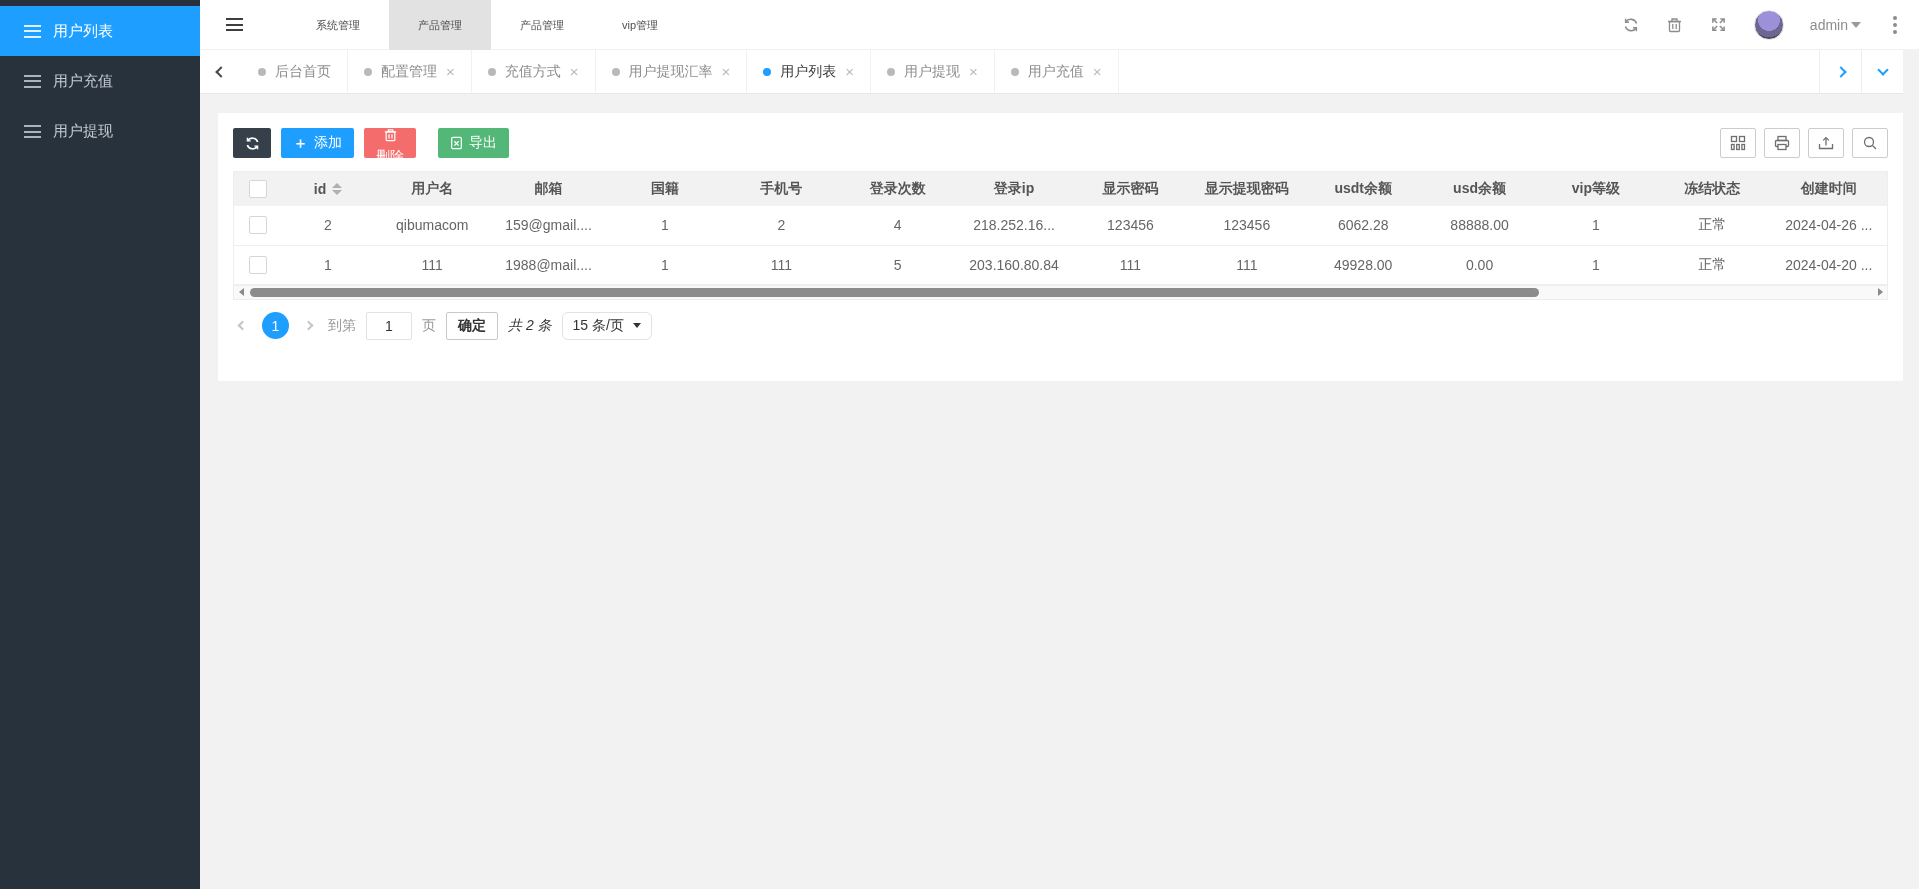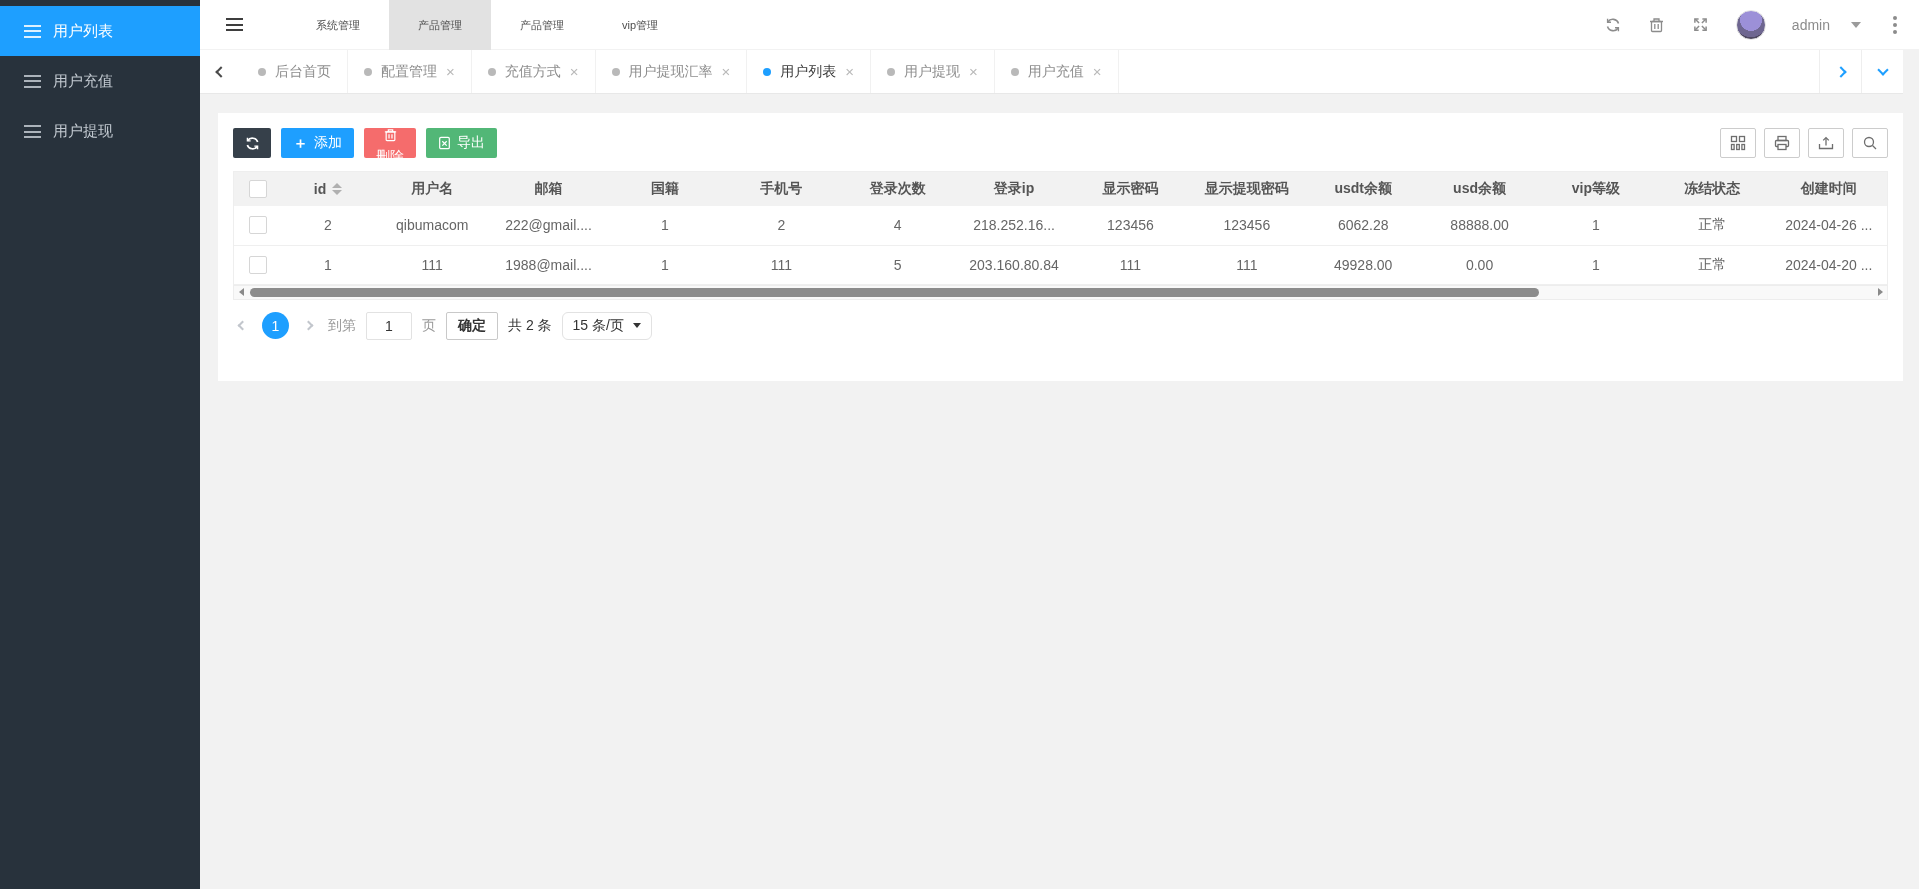--- a/index.html
+++ b/index.html
@@ -24,21 +24,21 @@
   .hamburger-icon { width:17px; height:13px;
     background:repeating-linear-gradient(180deg,#3E3E3E 0 2px,transparent 2px 5.5px); }
   .nav { display:flex; height:50px; margin-left:18px; }
   .nav-item { padding:0 29px; line-height:50px; font-size:11px; color:#4E4E4E; cursor:pointer; }
   .nav-item.active { background:#E2E2E2; }
   .header-right { margin-left:auto; display:flex; align-items:center; gap:26px; padding-right:16px; }
   .hicon { width:18px; height:18px; color:#8C8C8C; cursor:pointer; display:flex; align-items:center; justify-content:center; }
   .avatar { width:30px; height:30px; border-radius:50%;
     background:radial-gradient(circle at 50% 32%,#9C90D8 0 46%,#6E6690 47% 72%,#4E4860 73%);
     border:1px solid #E5E5E5; cursor:pointer; }
-  .username { font-size:14px; color:#8C8C8C; display:flex; align-items:center; gap:21px; cursor:pointer; }
+  .username { font-size:14px; color:#8C8C8C; display:flex; align-items:center; gap:3px; cursor:pointer; }
   .caret-down { width:0; height:0; border-left:5px solid transparent; border-right:5px solid transparent;
     border-top:6px solid #9B9B9B; display:inline-block; }
   .dots-icon { width:4px; height:4px; border-radius:50%; background:#8C8C8C;
     box-shadow:0 -7px 0 #8C8C8C, 0 7px 0 #8C8C8C; margin:0 6px; }
 
   
   .tabbar { position:absolute; left:200px; top:50px; right:16px; height:44px; background:#FFFFFF;
     border-bottom:1px solid #E8E8E8; display:flex; align-items:stretch; }
   .tab-nav-btn { width:42px; display:flex; align-items:center; justify-content:center; cursor:pointer; color:#4A4A4A; }
   .tab-nav-btn.right { border-left:1px solid #EEEEEE; color:#1E9FFF; }
@@ -59,21 +59,21 @@
   .content { position:absolute; left:200px; top:94px; right:0; bottom:0; background:#F2F2F2; }
   .card { margin:19px 16px 0 18px; background:#FFFFFF; height:268px; padding:15px; }
 
   .toolbar { display:flex; align-items:center; }
   .btn { height:30px; border:none; border-radius:2px; color:#FFFFFF; font-size:14px; cursor:pointer;
     display:inline-flex; align-items:center; gap:6px; padding:0 12px; margin-right:10px;
     font-family:"Liberation Sans","DejaVu Sans",sans-serif; }
   .btn.dark { background:#36404A; width:38px; justify-content:center; padding:0; }
   .btn.blue { background:#1E9FFF; }
   .btn.red { background:#F56C6C;flex-direction:column; }
-  .btn.green { background:#52B777; }
+  .btn.green { background:#52B777;margin-left:12px; }
   .toolbar-right { margin-left:auto; display:flex; gap:8px; }
   .tool-box { width:36px; height:30px; border:1px solid #CCCCCC; border-radius:2px; background:#FFFFFF;
     display:flex; align-items:center; justify-content:center; cursor:pointer; color:#6E6E6E; }
 
   
   .table-wrap { margin-top:13px; border:1px solid #EEEEEE; border-bottom:none; overflow:hidden; }
   table { width:100%; border-collapse:collapse; table-layout:fixed; }
   th, td { font-size:14px; text-align:center; overflow:hidden; white-space:nowrap; }
   thead th { background:#F2F2F2; height:34px; color:#555555; font-weight:bold; }
   tbody td { height:39px; color:#666666; border-bottom:1px solid #EFEFEF; background:#FFFFFF; }
@@ -326,21 +326,21 @@
             <th>vip等级</th>
             <th>冻结状态</th>
             <th>创建时间</th>
           </tr>
         </thead>
         <tbody>
           <tr>
             <td><span class="cb"></span></td>
             <td>2</td>
             <td>qibumacom</td>
-            <td>222@gmail....</td>
+            <td>159@gmail....</td>
             <td>1</td>
             <td>2</td>
             <td>4</td>
             <td>218.252.16...</td>
             <td>123456</td>
             <td>123456</td>
             <td>6062.28</td>
             <td>88888.00</td>
             <td>1</td>
             <td>正常</td>
@@ -382,21 +382,21 @@
           <span class="chev left sm"></span>
         </span>
       <span class="pg-current">1</span>
       <span class="pg-arrow">
           <span class="chev right sm"></span>
         </span>
       <span style="color:#999;">到第</span>
       <input class="pg-input" value="1" style="">
       <span style="color:#999;">页</span>
       <button class="pg-confirm">确定</button>
-      <span style="color:#333;">共 2 条</span>
+      <span style="color:#333;font-style:italic;">共 2 条</span>
       <span class="pg-select">
         <span>15 条/页</span>
         <span class="caret-down"></span>
       </span>
     </div>
 
   </div>
 </div>
 
 </body></html>

